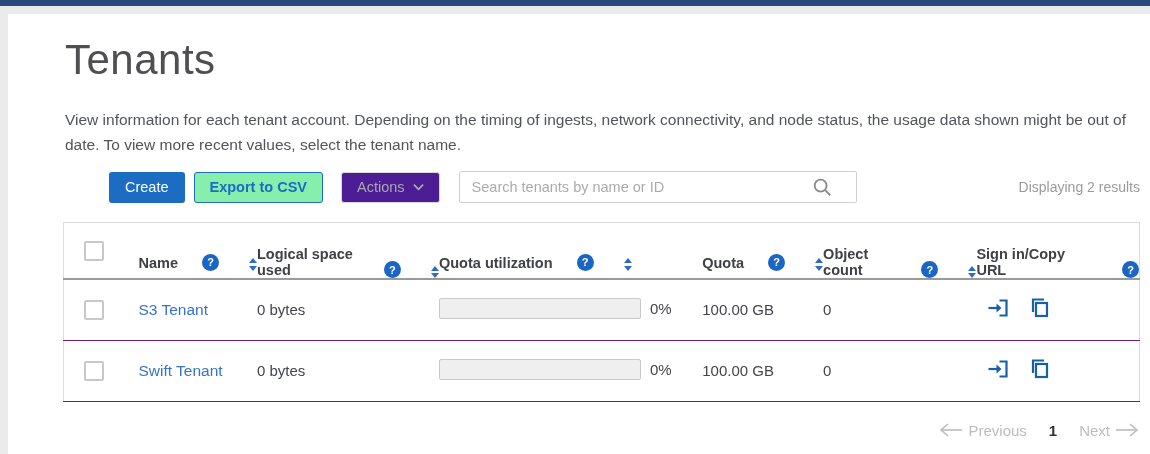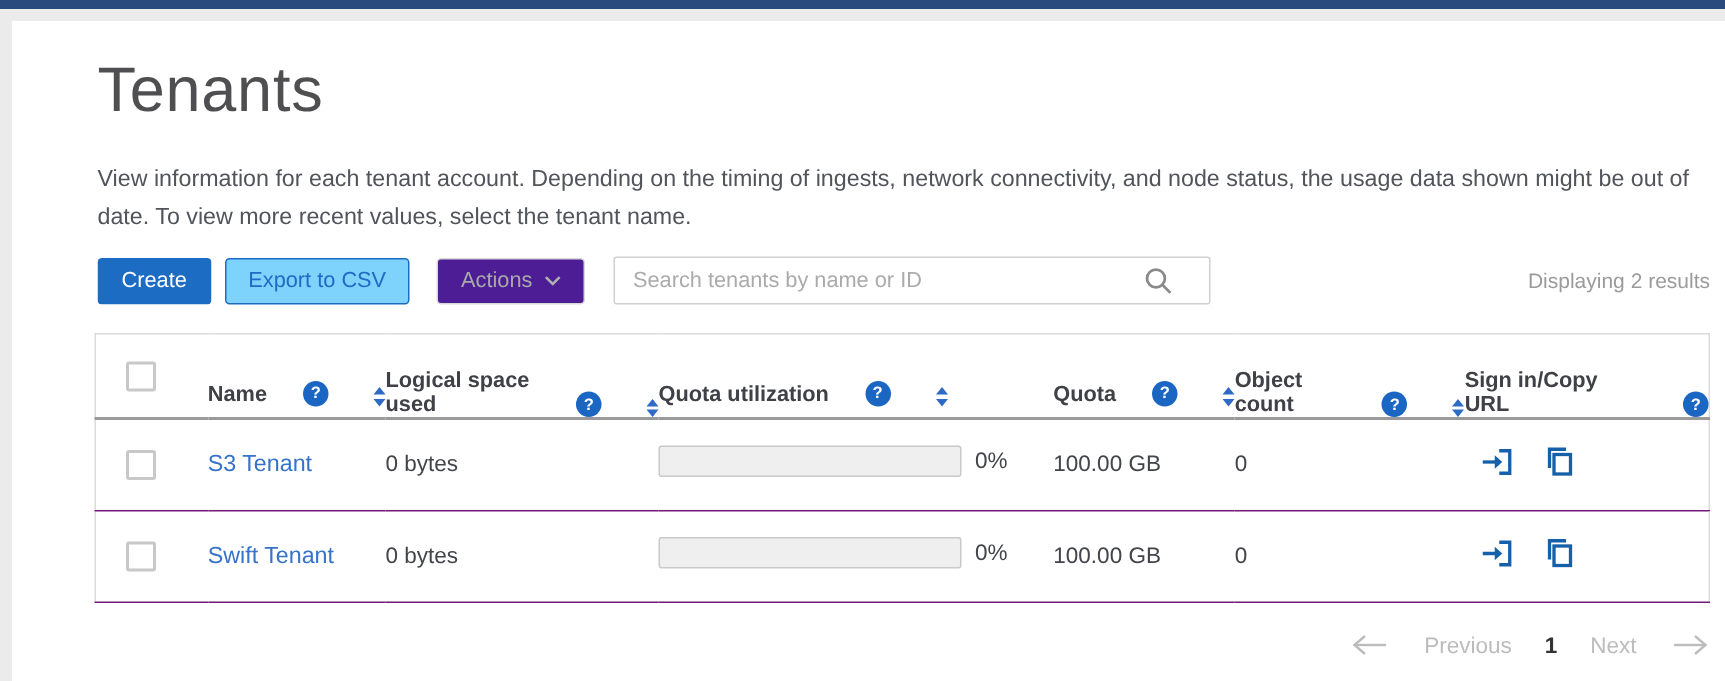--- a/index.html
+++ b/index.html
@@ -31,36 +31,37 @@
     font-size: 15.5px;
     line-height: 25px;
     color: #51545a;
     max-width: 1080px;
   }
   
   .toolbar {
     margin-top: 14px;
     display: flex;
     align-items: center;
+    margin-left: 44px;
   }
   .btn {
     height: 31px;
     padding: 0 15px;
     font-size: 14.5px;
     border-radius: 3px;
     border: 1px solid transparent;
     background: none;
     cursor: pointer;
     font-family: inherit;
     display: inline-flex;
     align-items: center;
     gap: 8px;
   }
   .btn-primary { background: #1c6cc4; color: #ffffff; }
-  .btn-outline { background: #7dd3fc; border-color: #1c6cc4; color: #1c6cc4; margin-left: 9px; }
+  .btn-outline { background: #86efac; border-color: #1c6cc4; color: #1c6cc4; margin-left: 9px; font-weight: bold; }
   .btn-disabled { background: #4c1d95; border-color: #d8d8d8; color: #a9a9a9; margin-left: 18px; cursor: default; }
   .search-wrap {
     position: relative;
     margin-left: 19px;
     border-radius: 13px;
   }
   .search-input {
     width: 398px;
     height: 32px;
     border: 1px solid #d0d0d0;
@@ -166,21 +167,21 @@
   .icon-btn { width: 24px; height: 24px; cursor: pointer; display: inline-flex; }
   
   .pagination {
     margin-top: 20px;
     display: flex;
     justify-content: flex-end;
     align-items: center;
     font-size: 15px;
     color: #bcbcbc;
   }
-  .pag-item { display: inline-flex; align-items: center; gap: 23px; cursor: pointer; }
+  .pag-item { display: inline-flex; align-items: center; gap: 4px; cursor: pointer; }
   .pag-current { color: #333333; font-weight: 700; margin: 0 22px; cursor: pointer; }
 </style>
 </head>
 <body>
 
 <div class="topbar"></div>
 
 <div class="panel">
 
   <h1 class="page-title">Tenants</h1>

